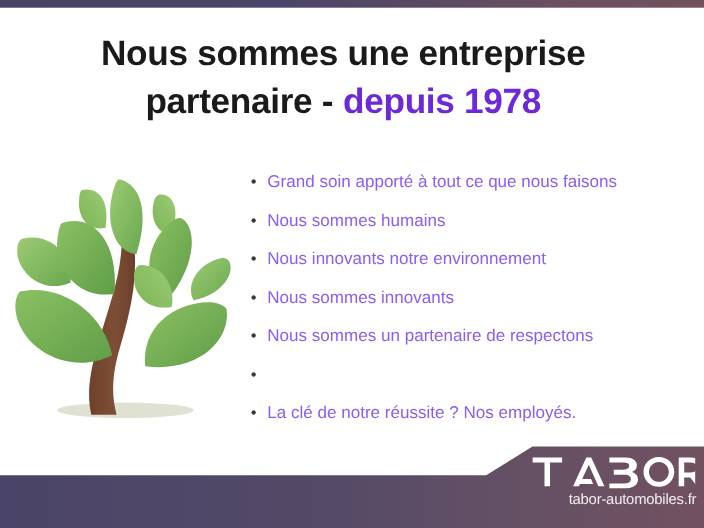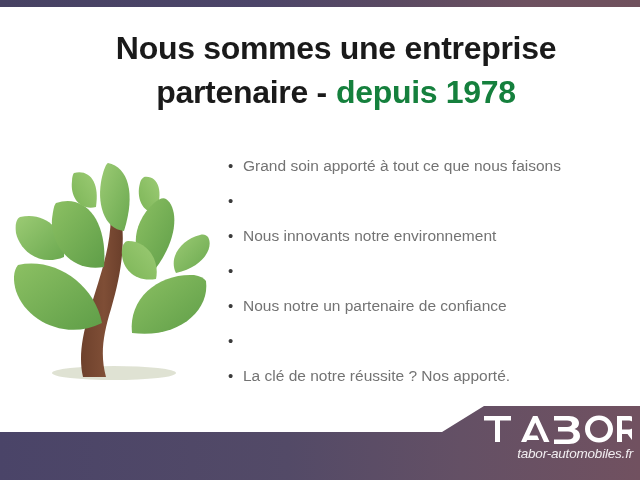--- a/index.html
+++ b/index.html
@@ -30,32 +30,32 @@
     left: 0;
     top: 0;
     width: 640px;
     height: 7px;
     background: linear-gradient(90deg, #474263 0%, #4c4569 40%, #5b4a62 62%, #6d5160 82%, #70515d 100%);
   }
 
   
   .heading {
     position: absolute;
-    left: 56px;
+    left: 32px;
     top: 26px;
     width: 560px;
     text-align: center;
     font-size: 32px;
     font-weight: bold;
     line-height: 44px;
     letter-spacing: -0.3px;
     color: #1a1a1a;
   }
   .heading .line { display: block; white-space: nowrap; }
-  .heading .accent { color: #15803d; }
+  .heading .accent { color: #6d28d9; }
   .heading .gap { display: inline-block; width: 9px; }
 
   
   .tree-wrap {
     position: absolute;
     left: 10px;
     top: 145px;
     width: 210px;
     height: 245px;
   }
@@ -74,21 +74,21 @@
     height: 35px;
   }
   .bullet-dot {
     width: 15px;
     flex: 0 0 15px;
     color: #3b3b3b;
     font-size: 15px;
     line-height: 35px;
   }
   .bullet-text {
-    color: #737373;
+    color: #8b5cf6;
     font-size: 15.5px;
     line-height: 35px;
     white-space: nowrap;
   }
 
   
   .footer {
     position: absolute;
     left: 0;
     top: 400px;
@@ -116,21 +116,20 @@
     height: 30px;
   }
   .logo-mark svg { display: block; width: 148px; height: 30px; }
   .logo-tagline {
     display: block;
     margin-top: 2px;
     font-size: 13.5px;
     color: #f2eef1;
     letter-spacing: -0.2px;
     padding-right: 1px;
-    font-style: italic;
   }
 </style>
 </head>
 <body>
 
 <div id="slide">
 
   <div class="top-bar"></div>
 
   <div class="heading">
@@ -188,38 +187,40 @@
     </svg>
   </div>
 
   <div class="bullets">
     <div class="bullet-row">
       <span class="bullet-dot">•</span>
       <span class="bullet-text">Grand soin apporté à tout ce que nous faisons</span>
     </div>
     <div class="bullet-row">
       <span class="bullet-dot">•</span>
+      <span class="bullet-text">Nous sommes humains</span>
     </div>
     <div class="bullet-row">
       <span class="bullet-dot">•</span>
       <span class="bullet-text">Nous innovants notre environnement</span>
     </div>
     <div class="bullet-row">
       <span class="bullet-dot">•</span>
-    </div>
-    <div class="bullet-row">
-      <span class="bullet-dot">•</span>
-      <span class="bullet-text">Nous notre un partenaire de confiance</span>
-    </div>
-    <div class="bullet-row">
-      <span class="bullet-dot">•</span>
-    </div>
-    <div class="bullet-row">
-      <span class="bullet-dot">•</span>
-      <span class="bullet-text">La clé de notre réussite ? Nos apporté.</span>
+      <span class="bullet-text">Nous sommes innovants</span>
+    </div>
+    <div class="bullet-row">
+      <span class="bullet-dot">•</span>
+      <span class="bullet-text">Nous sommes un partenaire de respectons</span>
+    </div>
+    <div class="bullet-row">
+      <span class="bullet-dot">•</span>
+    </div>
+    <div class="bullet-row">
+      <span class="bullet-dot">•</span>
+      <span class="bullet-text">La clé de notre réussite ? Nos employés.</span>
     </div>
   </div>
 
   <div class="footer">
 
     <div class="footer-shape">
       <svg viewBox="0 0 640 80" xmlns="http://www.w3.org/2000/svg" preserveAspectRatio="none">
         <defs>
           <linearGradient id="ftg" x1="0" y1="0" x2="1" y2="0">
             <stop offset="0%" stop-color="#4a4468"></stop>

